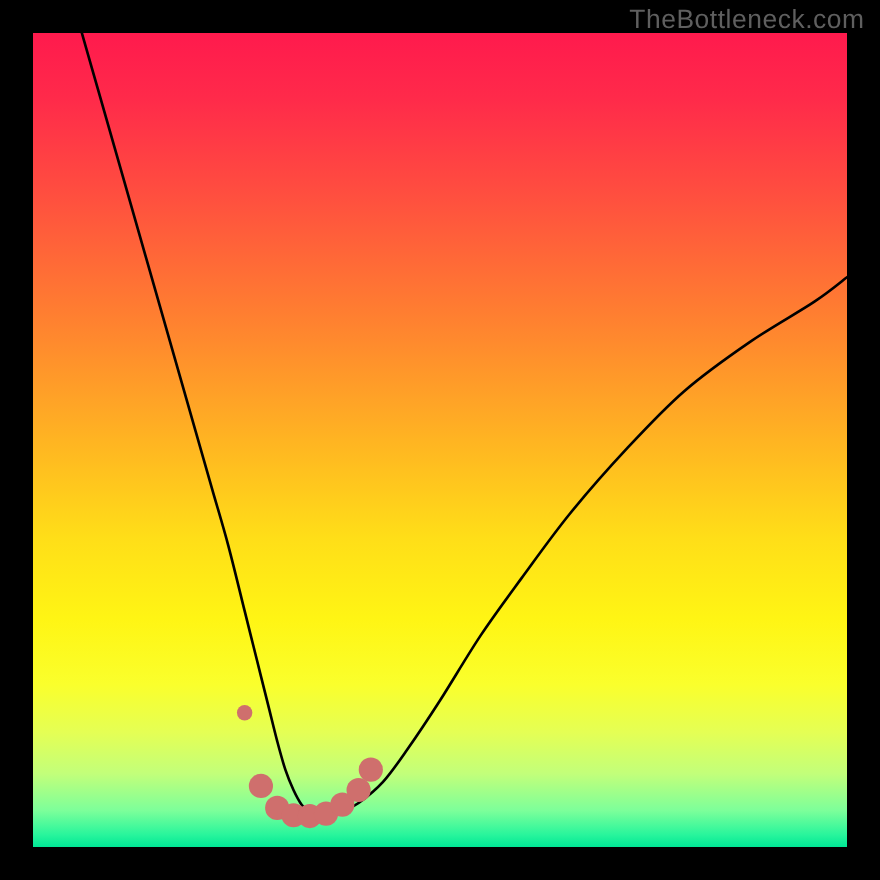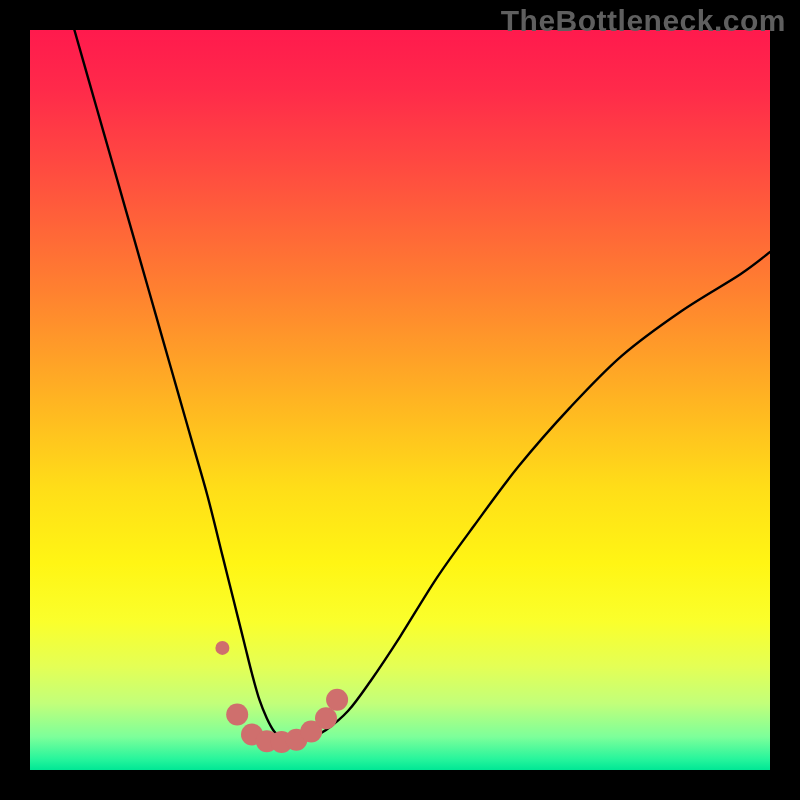--- a/index.html
+++ b/index.html
@@ -27,22 +27,22 @@
   }
   .gradient-bg {
     position: absolute;
     inset: 0;
   }
   .watermark {
     position: absolute;
     top: 4px;
     right: 14px;
     color: #5f5f5f;
-    font-size: 30px;
-    font-weight: 700;
+    font-size: 24px;
+    font-weight: 400;
     letter-spacing: 0.5px;
     user-select: none;
   }
   .curve-svg {
     position: absolute;
     inset: 0;
   }
   .dots-svg {
     position: absolute;
     inset: 0;

